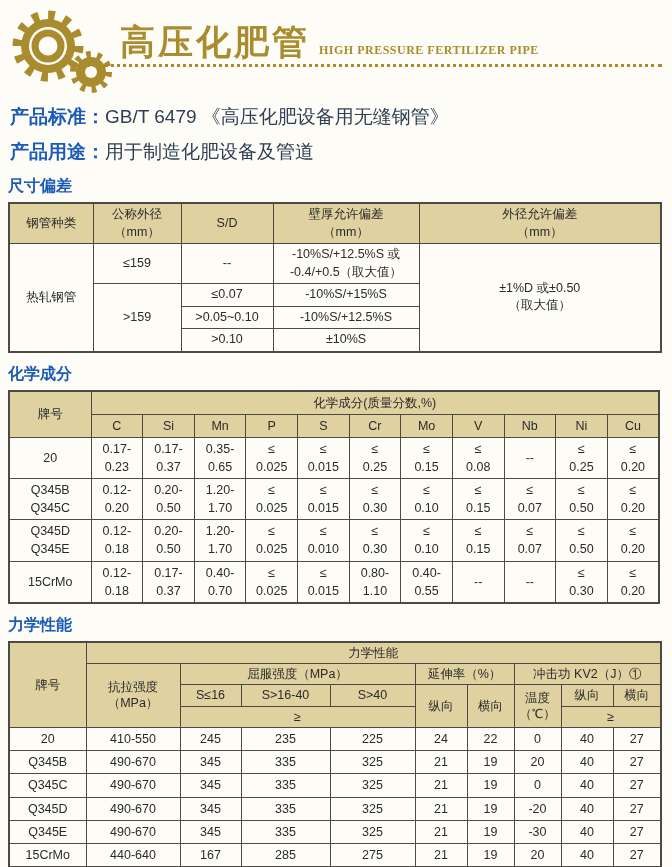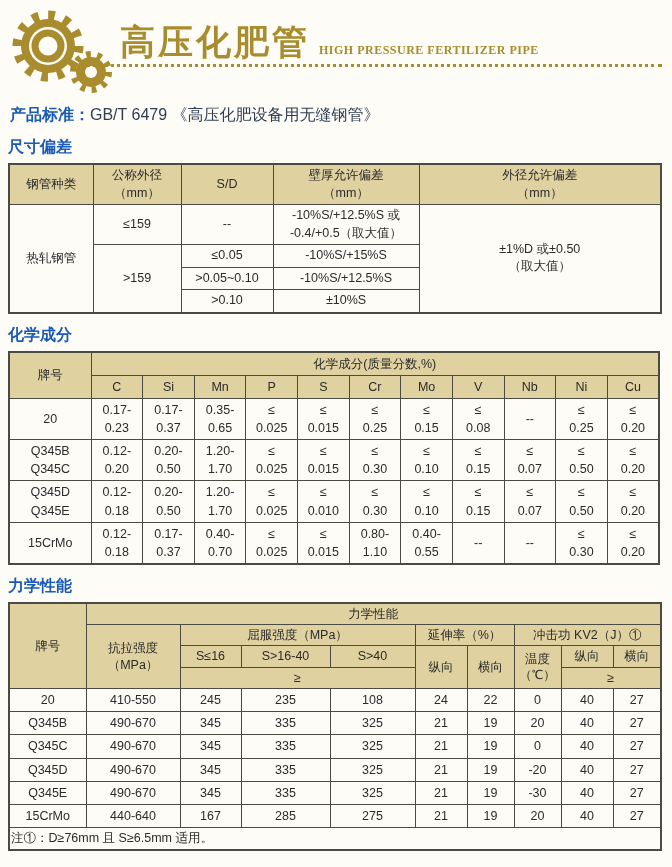--- a/index.html
+++ b/index.html
@@ -8,21 +8,21 @@
 
   
   .hdr { position: relative; height: 92px; }
   .gears { position: absolute; left: 0; top: 2px; }
   .titles { position: absolute; left: 112px; top: 20px; display: flex; align-items: baseline; }
   .title-cn { font-size: 35px; font-weight: bold; color: #a98c2d; letter-spacing: 3px; line-height: 1; }
   .title-en { font-family: "Liberation Serif", serif; font-size: 12px; font-weight: bold; color: #a98c2d; margin-left: 9px; letter-spacing: 0.5px; }
   .dotline { position: absolute; left: 66px; right: 0; top: 60px; border-bottom: 3px dotted #a98c2d; }
 
   
-  .intro-line { margin: 7px 0 0 2px; font-size: 16px; line-height: 1.45; }
+  .intro-line { margin: 7px 0 0 2px; font-size: 19px; line-height: 1.45; }
   .lbl { color: #1b5ab5; font-weight: bold; }
   .val { color: #2f3e52; }
 
   .sec-h { margin: 11px 0 5px 0; font-size: 16px; font-weight: bold; color: #1b5ab5; }
 
   
   table { border-collapse: collapse; table-layout: fixed; width: 652px; font-size: 12.5px; text-align: center; border: 2px solid #4b4b44; }
   td { border: 1px solid #4b4b44; padding: 2px 2px; white-space: pre-line; line-height: 1.4; }
   tr.th td { background: #dfd1a0; }
   .chem td { line-height: 1.45; }
@@ -47,20 +47,23 @@
     </svg>
     <div class="dotline"></div>
     <div class="titles">
       <span class="title-cn">高压化肥管</span>
       <span class="title-en">HIGH PRESSURE FERTILIZER PIPE</span>
     </div>
   </div>
 
   <div class="intro-line">
     <span class="lbl">产品标准：</span><span class="val">GB/T 6479 《高压化肥设备用无缝钢管》</span>
+  </div>
+  <div class="intro-line">
+    <span class="lbl">产品用途：</span><span class="val">用于制造化肥设备及管道</span>
   </div>
 
   <div class="sec-h">尺寸偏差</div>
   <table class="size">
     <colgroup>
         <col style="width:84px">
         <col style="width:88px">
         <col style="width:92px">
         <col style="width:146px">
         <col style="width:242px">
@@ -80,21 +83,21 @@
       <td rowspan="4">热轧钢管</td>
       <td>≤159</td>
       <td>--</td>
       <td>-10%S/+12.5%S 或
 -0.4/+0.5（取大值）</td>
       <td rowspan="4">±1%D 或±0.50
 （取大值）</td>
     </tr>
     <tr>
       <td rowspan="3">&gt;159</td>
-      <td>≤0.05</td>
+      <td>≤0.07</td>
       <td>-10%S/+15%S</td>
     </tr>
     <tr>
       <td>&gt;0.05~0.10</td>
       <td>-10%S/+12.5%S</td>
     </tr>
     <tr>
       <td>&gt;0.10</td>
       <td>±10%S</td>
     </tr>
@@ -265,21 +268,21 @@
     </tr>
     <tr class="th">
       <td colspan="3">≥</td>
       <td colspan="2">≥</td>
     </tr>
     <tr class="data">
       <td>20</td>
       <td>410-550</td>
       <td>245</td>
       <td>235</td>
-      <td>108</td>
+      <td>225</td>
       <td>24</td>
       <td>22</td>
       <td>0</td>
       <td>40</td>
       <td>27</td>
     </tr>
     <tr class="data">
       <td>Q345B</td>
       <td>490-670</td>
       <td>345</td>

